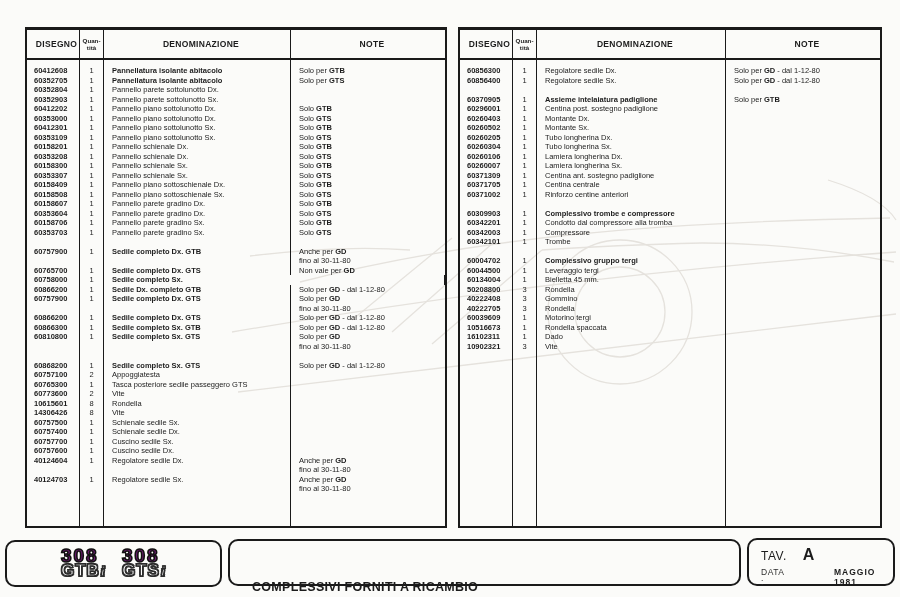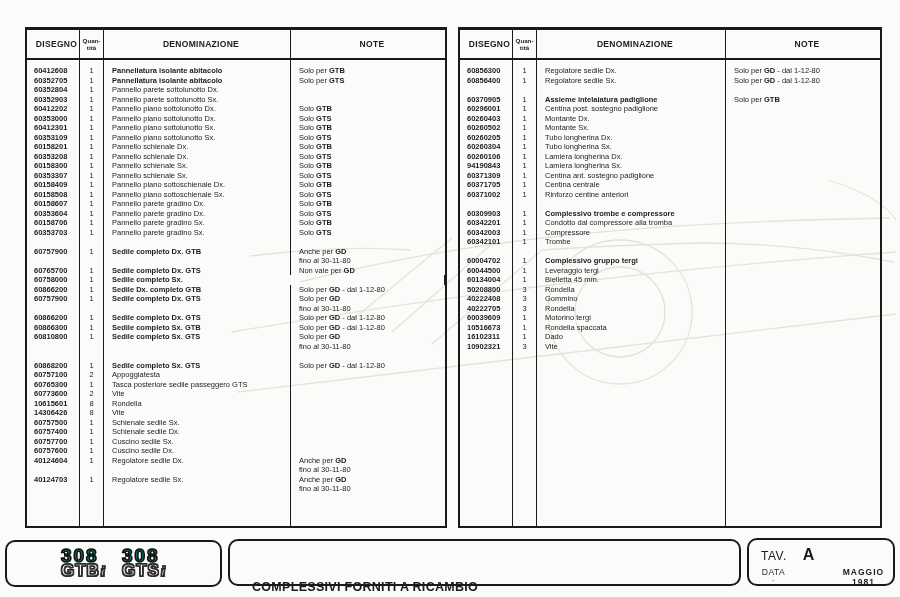--- a/index.html
+++ b/index.html
@@ -26,26 +26,26 @@
   .c-note{width:154px;box-sizing:border-box;padding-left:8px;}
   .tbody .c-code,.tbody .c-qty,.tbody .c-name,.tbody .c-note{font-size:7.5px;line-height:9.5px;}
   .c-name.bold{font-weight:bold;}
   .note-line b{font-weight:bold;}
   .th.c-qty{font-size:6.2px;line-height:7px;font-weight:bold;letter-spacing:0;flex-direction:column;}
 
   
   .fbox{position:absolute;border:2px solid #1a1a1a;border-radius:10px;box-sizing:border-box;background:#fbfbf9;z-index:2;}
   .logo-box{left:5px;top:540px;width:217px;height:47px;display:flex;align-items:center;justify-content:center;gap:16px;}
   .logo{display:flex;flex-direction:column;line-height:15px;}
-  .logo-308{font-size:19px;font-weight:900;letter-spacing:2px;color:#0f766e;text-shadow:0 0 1px #1a1a1a;-webkit-text-stroke:1.6px #111;}
+  .logo-308{font-size:19px;font-weight:900;letter-spacing:2px;color:#701a75;text-shadow:0 0 1px #1a1a1a;-webkit-text-stroke:1.6px #111;}
   .logo-sub{font-size:17px;font-weight:900;letter-spacing:1px;color:#fff;-webkit-text-stroke:1.3px #2a2a2a;text-shadow:-1px -1px 0 #333,1px -1px 0 #333,-1px 1px 0 #333,1px 1px 0 #333;}
   .logo-sub .it{font-family:"Liberation Serif","DejaVu Serif",serif;font-style:italic;font-size:15px;margin-left:1px;}
   .title-box{left:228px;top:539px;width:513px;height:47px;display:flex;align-items:center;}
   .title-text{font-weight:bold;font-size:12.5px;letter-spacing:.3px;padding-left:22px;margin-top:48px;}
-  .tav-box{left:747px;top:538px;width:148px;height:48px;padding:6px 0 0 12px;text-align:center;}
+  .tav-box{left:747px;top:538px;width:148px;height:48px;padding:6px 0 0 12px;}
   .tav-line{display:flex;align-items:baseline;}
   .tav-label{font-size:12px;font-weight:500;letter-spacing:.5px;}
   .tav-value{font-size:16px;font-weight:bold;margin-left:16px;}
   .data-line{margin-top:3px;display:flex;align-items:baseline;}
   .data-label{font-size:8.5px;color:#2e2e2e;letter-spacing:.5px;}
   .data-value{font-size:8.5px;font-weight:bold;letter-spacing:1px;margin-left:4px;padding-left:44px;}
 </style>
 </head>
 <body>
 
@@ -467,21 +467,21 @@
           <div class="c-name">Tubo longherina Sx.</div>
           <div class="c-note"></div>
         </div>
         <div class="row">
           <div class="c-code">60260106</div>
           <div class="c-qty">1</div>
           <div class="c-name">Lamiera longherina Dx.</div>
           <div class="c-note"></div>
         </div>
         <div class="row">
-          <div class="c-code">94190843</div>
+          <div class="c-code">60260007</div>
           <div class="c-qty">1</div>
           <div class="c-name">Lamiera longherina Sx.</div>
           <div class="c-note"></div>
         </div>
         <div class="row">
           <div class="c-code">60371309</div>
           <div class="c-qty">1</div>
           <div class="c-name">Centina ant. sostegno padiglione</div>
           <div class="c-note"></div>
         </div>

